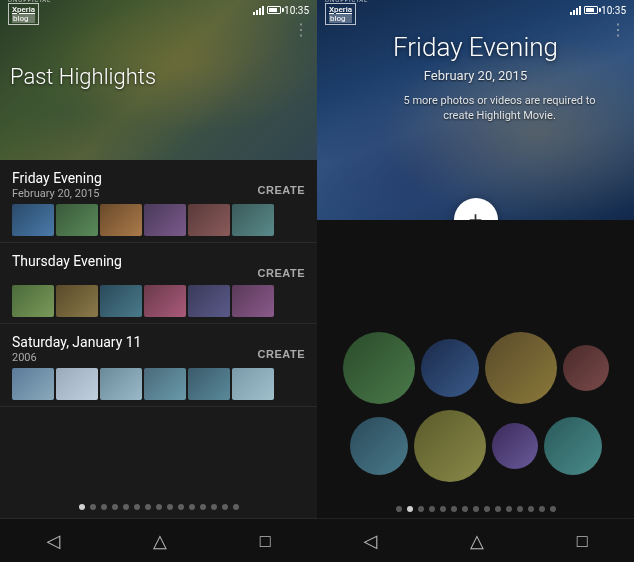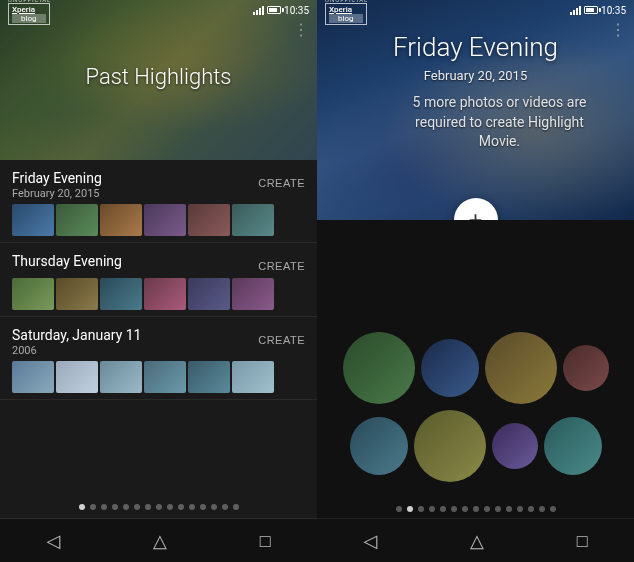--- a/index.html
+++ b/index.html
@@ -40,21 +40,21 @@
         radial-gradient(ellipse at 60% 40%, rgba(200,180,80,0.4) 0%, transparent 50%),
         radial-gradient(ellipse at 20% 70%, rgba(80,120,80,0.5) 0%, transparent 40%);
     }
 
     .hero-overlay {
       position: absolute;
       inset: 0;
       background: rgba(0,0,0,0.35);
       display: flex;
       flex-direction: column;
-      align-items: center;
+      align-items: flex-start;
       justify-content: center;
       padding: 10px;
     }
 
     .hero-title {
       color: #fff;
       font-size: 22px;
       font-weight: 300;
       text-align: center;
       margin-bottom: 8px;
@@ -105,21 +105,21 @@
       font-size: 8px;
       color: #fff;
       font-weight: 500;
       text-decoration: underline;
     }
 
     .brand-blog {
       font-size: 8px;
       color: #fff;
       background: rgba(255,255,255,0.3);
-      padding: 0 9px;
+      padding: 0 1px;
     }
 
     .status-right {
       display: flex;
       align-items: center;
       gap: 3px;
     }
 
     .signal-bars {
       display: flex;
@@ -213,25 +213,25 @@
       color: #aaa;
       font-size: 11px;
       margin-top: 1px;
     }
 
     .create-btn {
       background: transparent;
       border: none;
       color: #aaa;
       font-size: 11px;
-      font-weight: 400;
+      font-weight: 700;
       letter-spacing: 0.5px;
       cursor: pointer;
       padding: 2px 0;
-      margin-top: 5px;
+      margin-top: 12px;
     }
 
     .thumbnails-row {
       display: flex;
       gap: 2px;
       overflow: hidden;
     }
 
     .thumb {
       width: 42px;
@@ -350,21 +350,21 @@
 
     .right-hero-date {
       color: rgba(255,255,255,0.9);
       font-size: 13px;
       text-shadow: 0 1px 2px rgba(0,0,0,0.7);
       margin-bottom: 10px;
     }
 
     .right-hero-note {
       color: rgba(255,255,255,0.85);
-      font-size: 14px;
+      font-size: 11px;
       text-align: center;
       max-width: 200px;
       line-height: 1.4;
       text-shadow: 0 1px 2px rgba(0,0,0,0.7);
       margin-left: 48px;
     }
 
     .add-btn-container {
       position: absolute;
       bottom: -22px;

